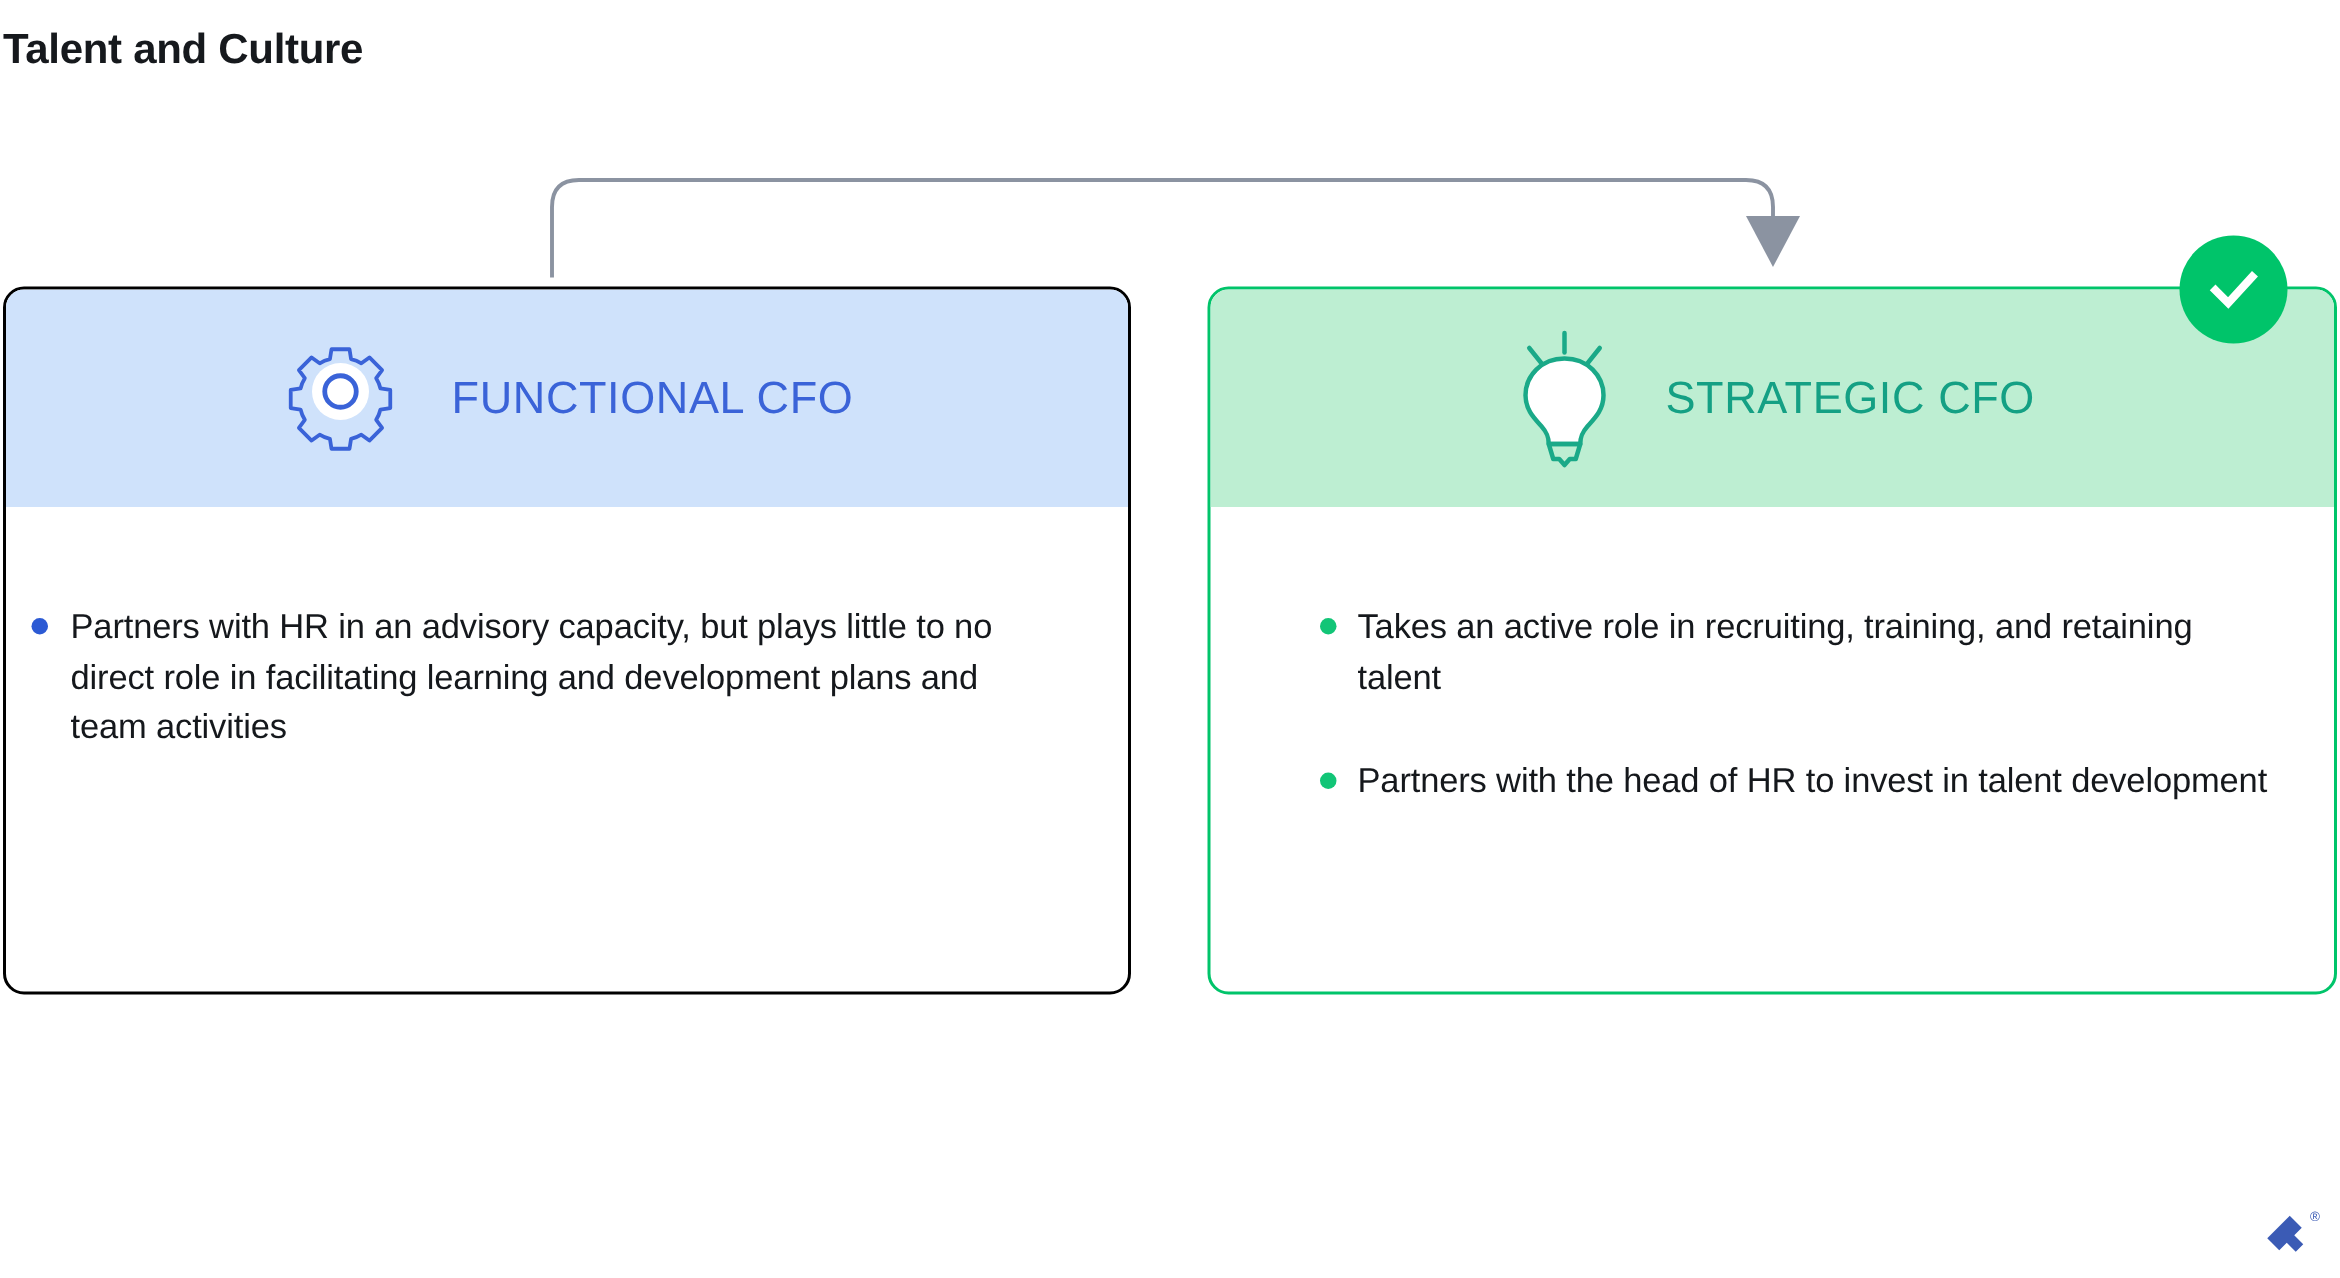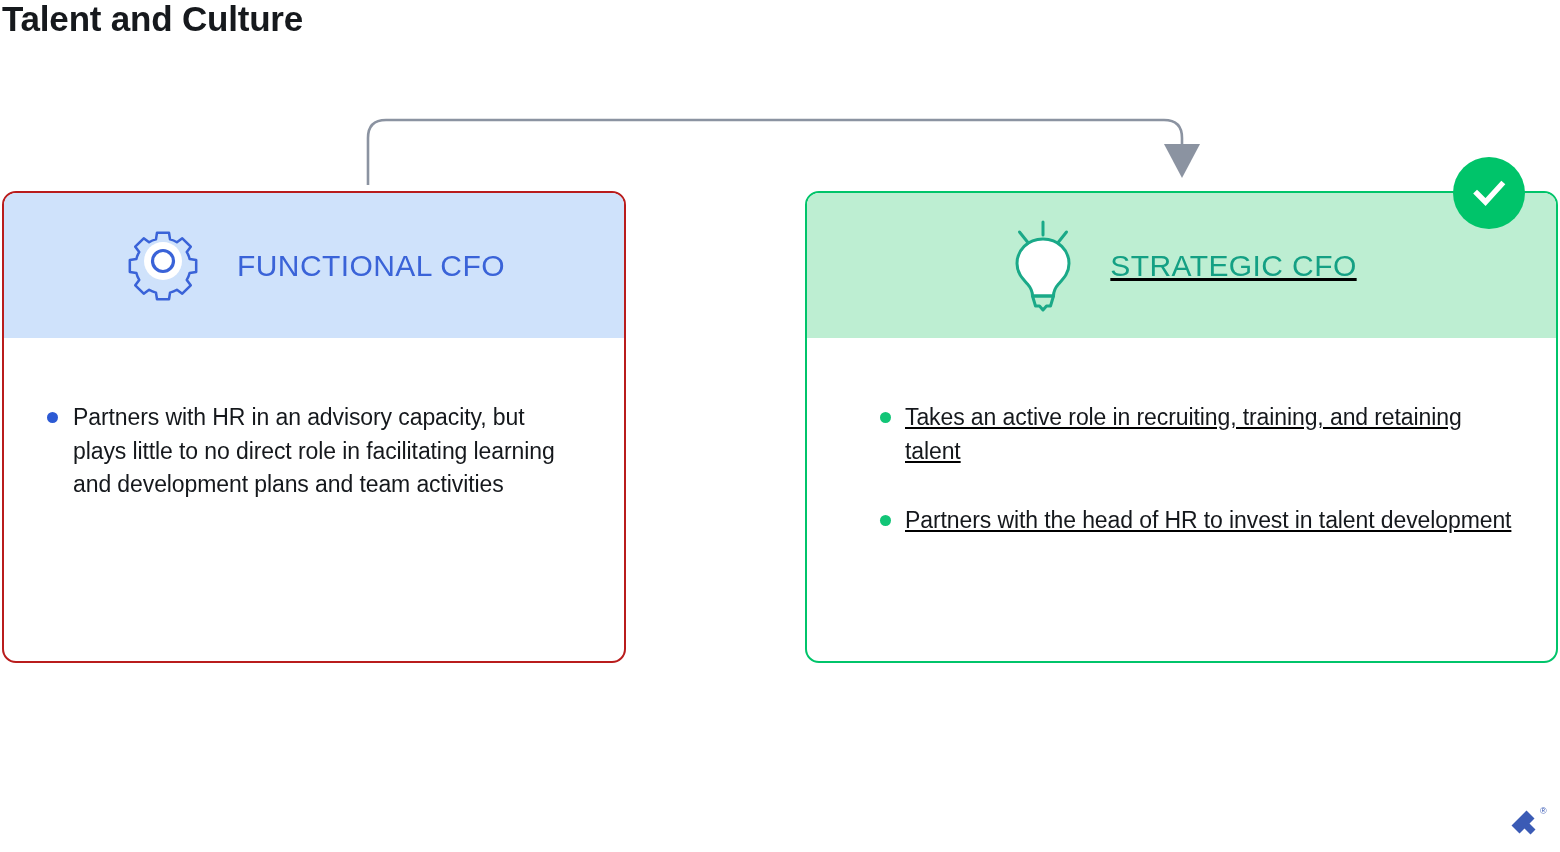--- a/index.html
+++ b/index.html
@@ -13,22 +13,22 @@
     position: relative;
     overflow: hidden;
     font-family: "Liberation Sans", sans-serif;
     -webkit-font-smoothing: antialiased;
   }
 
   
   .page-title {
     position: absolute;
     left: 2px;
-    top: 2px;
-    font-size: 35px;
+    top: 16px;
+    font-size: 28px;
     font-weight: bold;
     color: #16191d;
     letter-spacing: -0.2px;
     line-height: 34px;
     white-space: nowrap;
   }
 
   
   .connector {
     position: absolute;
@@ -45,28 +45,27 @@
     position: absolute;
     top: 191px;
     height: 472px;
     border-radius: 14px;
     box-sizing: border-box;
     overflow: hidden;
     background: #ffffff;
   }
   .card-functional {
     left: 2px;
-    width: 624px;
-    border: 2px solid #b91c1c;
+    width: 752px;
+    border: 2px solid #000000;
   }
   .card-strategic {
     left: 805px;
     width: 753px;
     border: 2px solid #00c46a;
-    text-decoration: underline;
   }
 
   .card-header {
     height: 145px;
     display: flex;
     align-items: center;
     justify-content: center;
     box-sizing: border-box;
   }
   .card-functional .card-header { background: #cfe2fb; }
@@ -99,21 +98,21 @@
 
   .bullet-item {
     position: relative;
     display: block;
     font-size: 23px;
     line-height: 33.5px;
     color: #15181c;
     letter-spacing: -0.1px;
   }
   .card-functional .bullet-item {
-    margin: 0 56px 26px 69px;
+    margin: 0 56px 26px 43px;
   }
   .card-strategic .bullet-item {
     margin: 0 40px 36px 98px;
   }
 
   .bullet-dot {
     position: absolute;
     width: 11px;
     height: 11px;
     border-radius: 50%;

